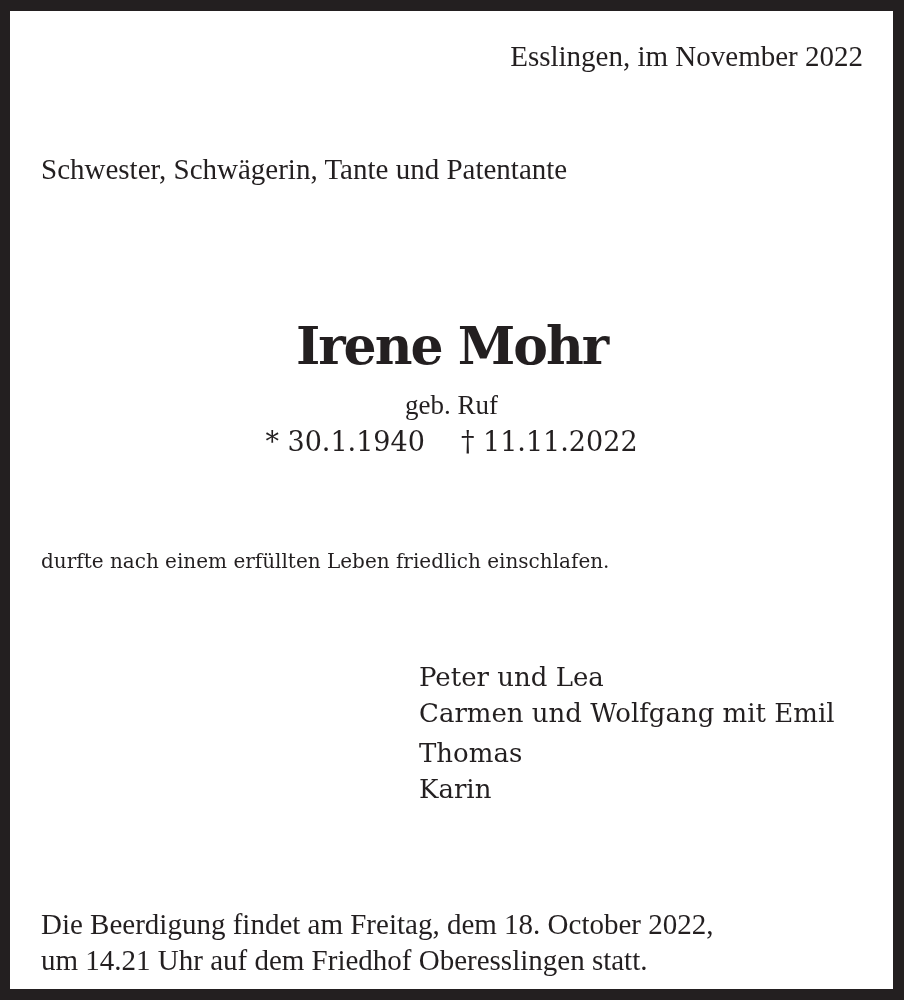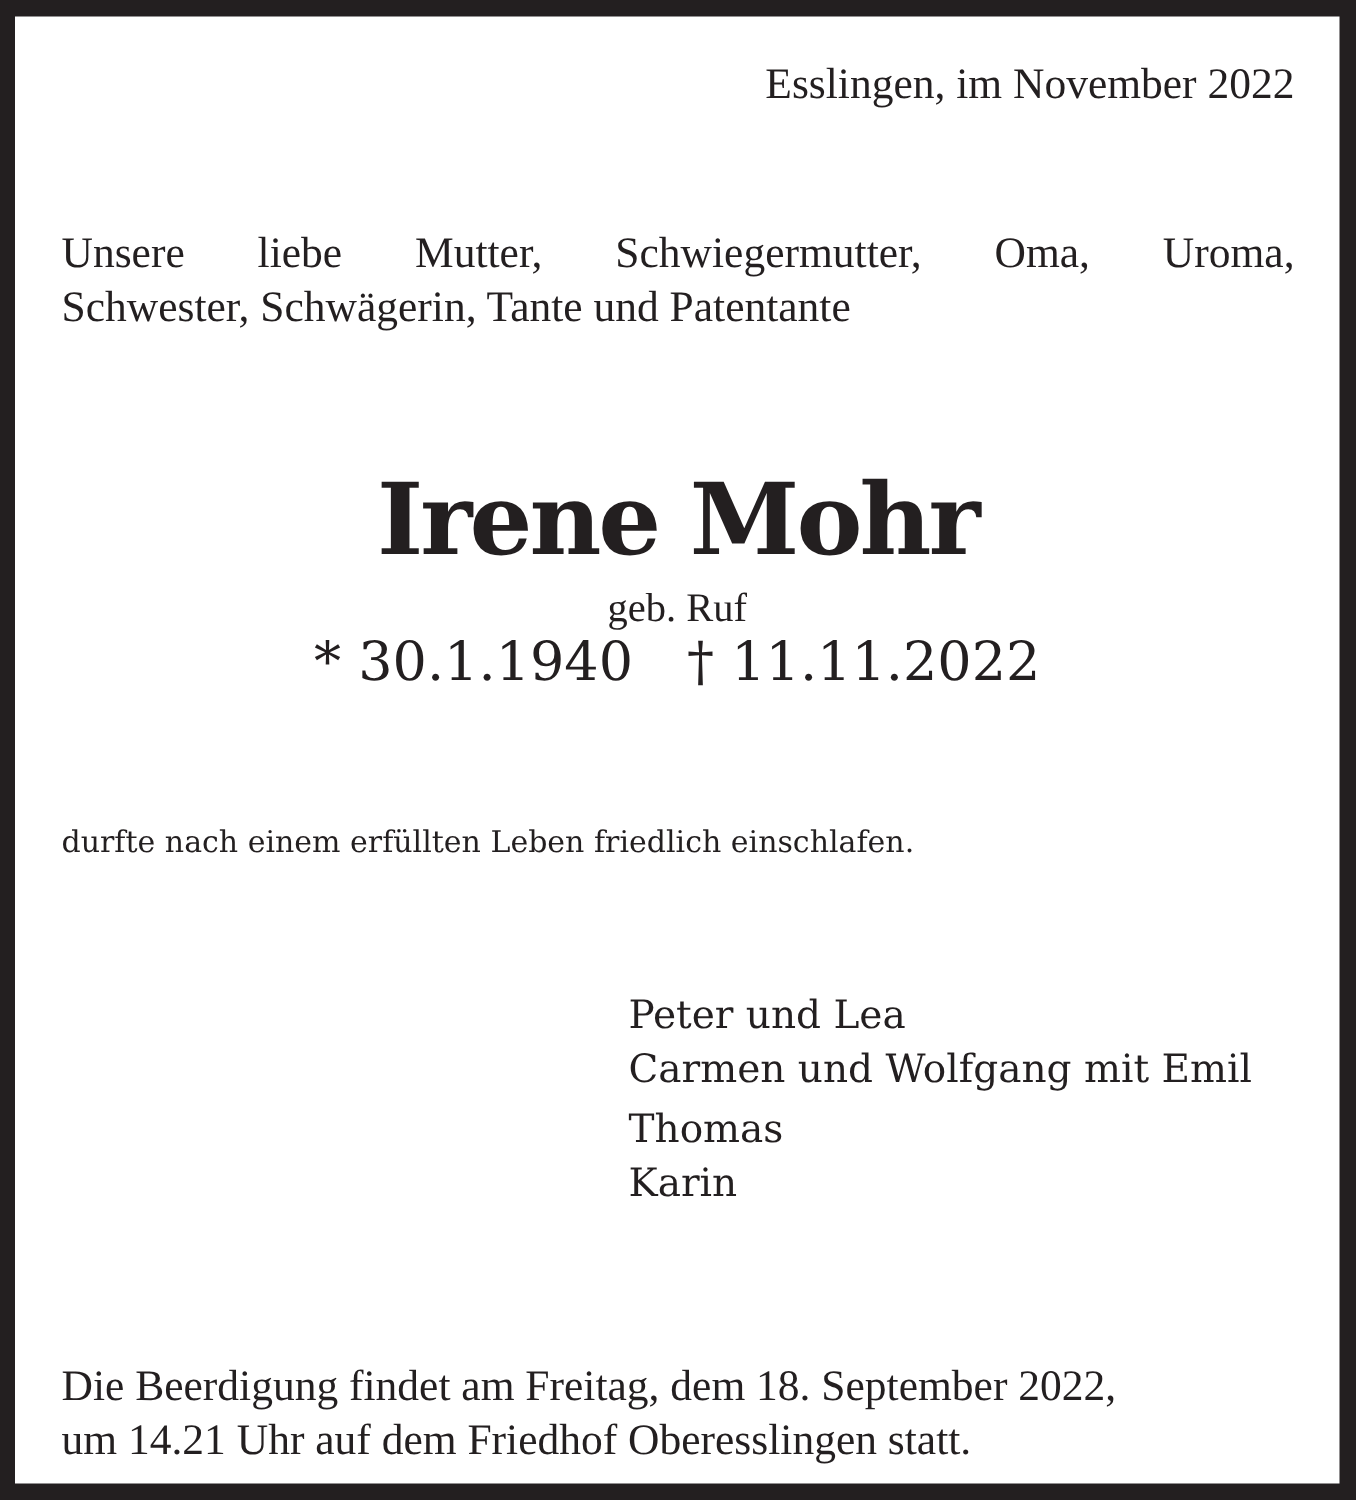--- a/index.html
+++ b/index.html
@@ -29,34 +29,34 @@
       text-align: justify;
       text-align-last: left;
     }
     .intro span { display: block; }
     .intro .l1 { text-align: justify; text-align-last: justify; }
     .name {
       left: 0; right: 0; top: 297px;
       text-align: center;
       font-family: "DejaVu Serif", serif;
       font-weight: bold;
-      font-size: 66px; line-height: 76px;
+      font-size: 52px; line-height: 76px;
       letter-spacing: -2px;
     }
     .birthname {
       left: 0; right: 0; top: 378px;
       text-align: center;
       font-family: Liberation Serif, serif;
       font-size: 27px; line-height: 32px;
     }
     .dates {
       left: 0; right: 0; top: 414px;
       text-align: center;
       font-family: "DejaVu Serif", serif;
-      font-size: 36px; line-height: 34px;
+      font-size: 27px; line-height: 34px;
     }
     .dates .gap { display: inline-block; width: 36px; }
     .statement {
       left: 31px; top: 532px;
       font-family: "DejaVu Serif", serif;
       font-size: 20px; line-height: 36px;
     }
     .mourners {
       left: 409px; top: 648px;
       font-family: "DejaVu Serif", serif;
@@ -71,21 +71,20 @@
     .funeral span { display: block; }
   </style>
 </head>
 <body>
 
 <div class="paper">
 
   <div class="txt place-date">Esslingen, im November 2022</div>
 
   <div class="txt intro">
-    <span class="l1">Unsere liebe Mutter, Schwiegermutter, Oma, Uroma,</span>
     <span>Schwester, Schwägerin, Tante und Patentante</span>
   </div>
 
   <div class="txt name">Irene Mohr</div>
   <div class="txt birthname">geb. Ruf</div>
   <div class="txt dates">
     <span>* 30.1.1940</span><span class="gap"></span><span>† 11.11.2022</span>
   </div>
 
   <div class="txt statement">durfte nach einem erfüllten Leben friedlich einschlafen.</div>
@@ -95,17 +94,17 @@
       <span class="line">Peter und Lea</span>
       <span class="line">Carmen und Wolfgang mit Emil</span>
     </div>
     <div class="grp">
       <span class="line">Thomas</span>
       <span class="line">Karin</span>
     </div>
   </div>
 
   <div class="txt funeral">
-    <span>Die Beerdigung findet am Freitag, dem 18. September 2022,</span>
+    <span>Die Beerdigung findet am Freitag, dem 18. October 2022,</span>
     <span>um 14.21 Uhr auf dem Friedhof Oberesslingen statt.</span>
   </div>
 
 </div>
 
 </body></html>

